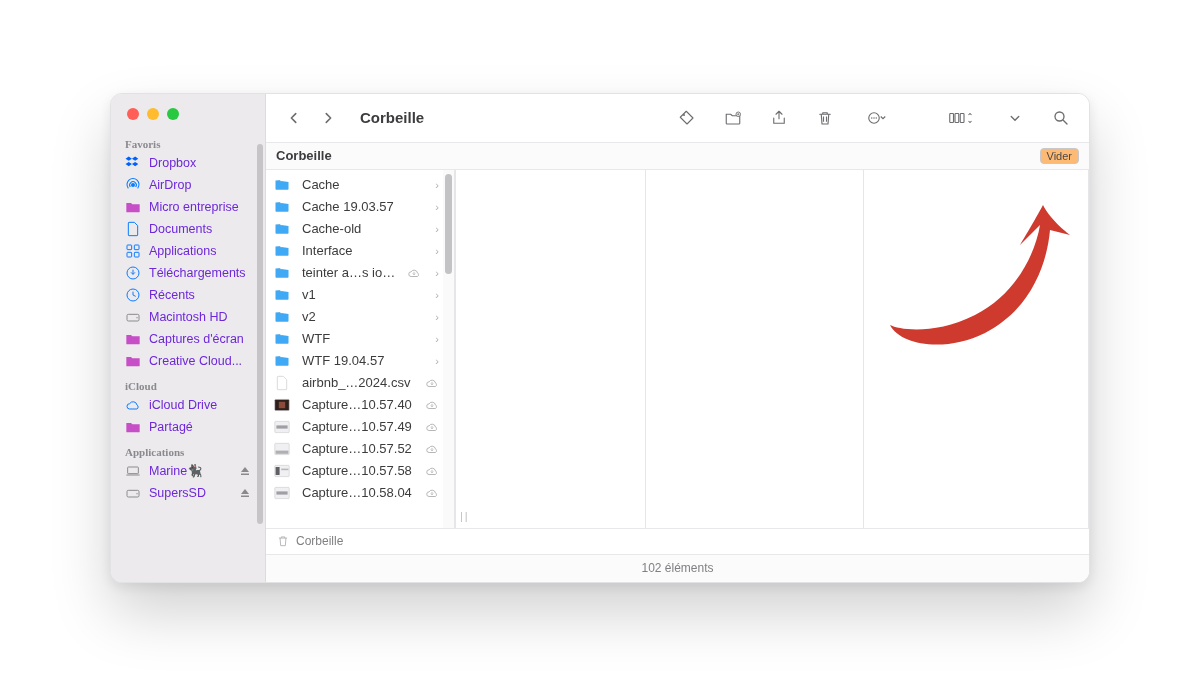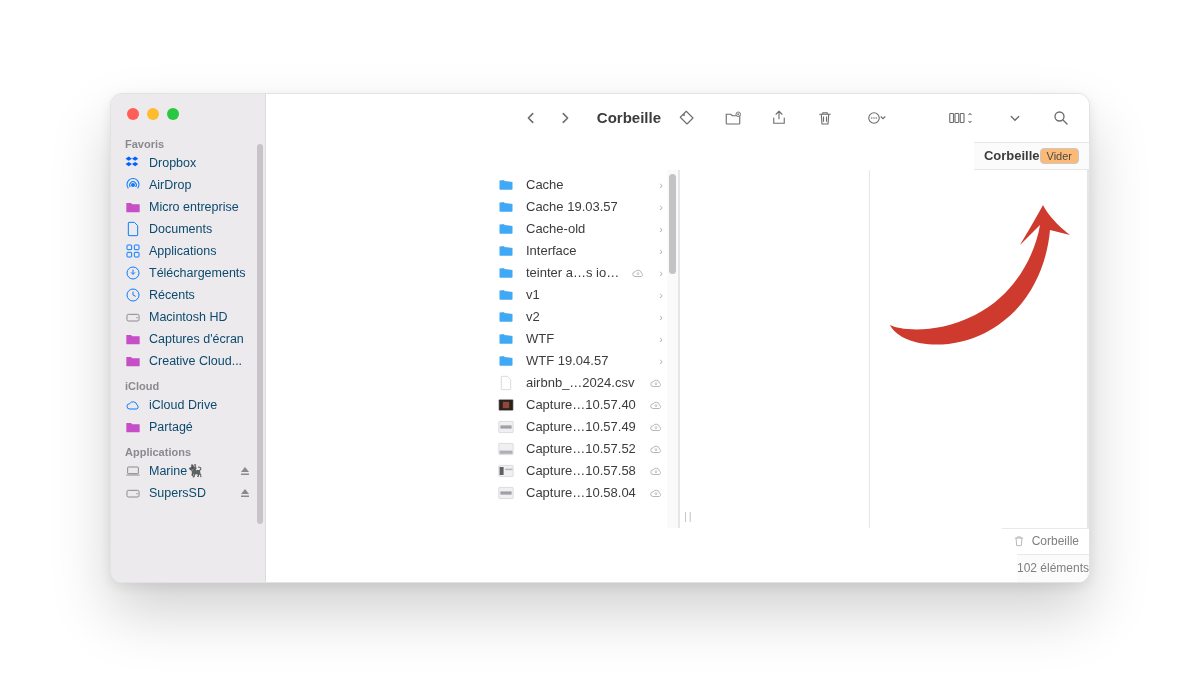--- a/index.html
+++ b/index.html
@@ -42,29 +42,30 @@
   }
   .dot { width: 12px; height: 12px; border-radius: 50%; }
   .dot.red { background: #ff5f57; }
   .dot.yellow { background: #febc2e; }
   .dot.green { background: #28c840; }
   .section-title {
     font-size: 11px;
     color: #8a8a8e;
     font-weight: 600;
     padding: 8px 14px 2px;
+    font-family: Liberation Serif, serif;
   }
   .nav-list { list-style: none; padding: 0 6px; }
   .nav-item {
     display: flex;
     align-items: center;
     gap: 8px;
     padding: 3px 8px;
     border-radius: 5px;
-    color: #0c4a6e;
+    color: #6d28d9;
     white-space: nowrap;
   }
   .nav-item .icn {
     width: 16px; height: 16px;
     display: flex; align-items: center; justify-content: center;
     color: #0a7cff;
     flex-shrink: 0;
   }
   .nav-item.pink .icn { color: #c64ec6; }
   .nav-item.grey .icn { color: #8a8a8e; }
@@ -85,21 +86,20 @@
     background: rgba(0,0,0,0.16);
     border-radius: 3px;
   }
 
   
   .main {
     flex: 1;
     display: flex;
     flex-direction: column;
     background: #fff;
-    align-items: flex-end;
   }
   .toolbar {
     height: 48px;
     display: flex;
     align-items: center;
     padding: 0 14px;
     gap: 6px;
   }
   .nav-arrows { display: flex; gap: 6px; margin-right: 6px;}
   .tb-btn {

